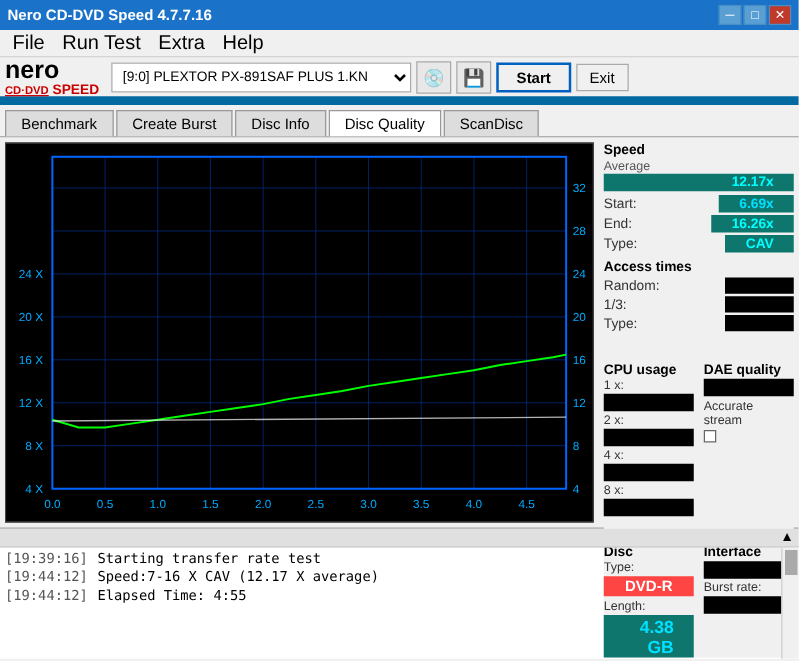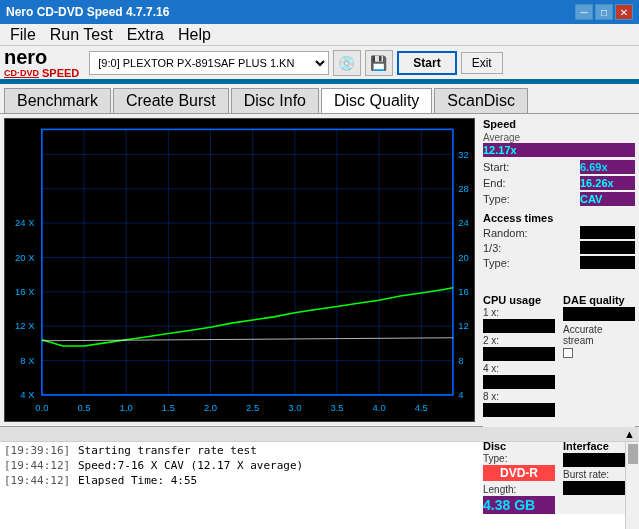--- a/index.html
+++ b/index.html
@@ -55,21 +55,21 @@
     }
     .menu-item {
       padding: 2px 6px;
       cursor: pointer;
       font-size: 16px;
     }
 
     
     .toolbar {
       background: #f0f0f0;
-      border-bottom: 5px solid #0369a1;
+      border-bottom: 7px solid #0369a1;
       display: flex;
       align-items: center;
       padding: 3px 4px;
       gap: 4px;
       height: 38px;
     }
     .logo-area {
       display: flex;
       align-items: center;
       margin-right: 6px;
@@ -123,21 +123,21 @@
       border-bottom: 1px solid #999;
       padding: 4px 4px 0;
       gap: 2px;
     }
     .tab {
       padding: 3px 12px;
       border: 1px solid #999;
       border-bottom: none;
       background: #ddd;
       cursor: pointer;
-      font-size: 16px;
+      font-size: 12px;
     }
     .tab.active {
       background: white;
       font-weight: 500;
     }
 
     
     .main {
       display: flex;
       height: calc(529px - 24px - 22px - 38px - 28px - 105px);
@@ -178,27 +178,27 @@
       display: flex;
       justify-content: space-between;
       align-items: center;
       margin-bottom: 2px;
     }
     .panel-label {
       font-size: 11px;
       color: #333;
     }
     .panel-value-box {
-      background: #701a75;
+      background: #0f766e;
       color: #00e0ff;
       font-weight: bold;
       font-size: 11px;
-      padding: 1px 0;
+      padding: 1px 16px;
       min-width: 55px;
-      text-align: left;
+      text-align: right;
     }
     .panel-value-box.highlight {
       color: #00ffff;
     }
     .panel-value-box.cav {
       color: #00ffff;
     }
 
     .two-col {
       display: flex;

